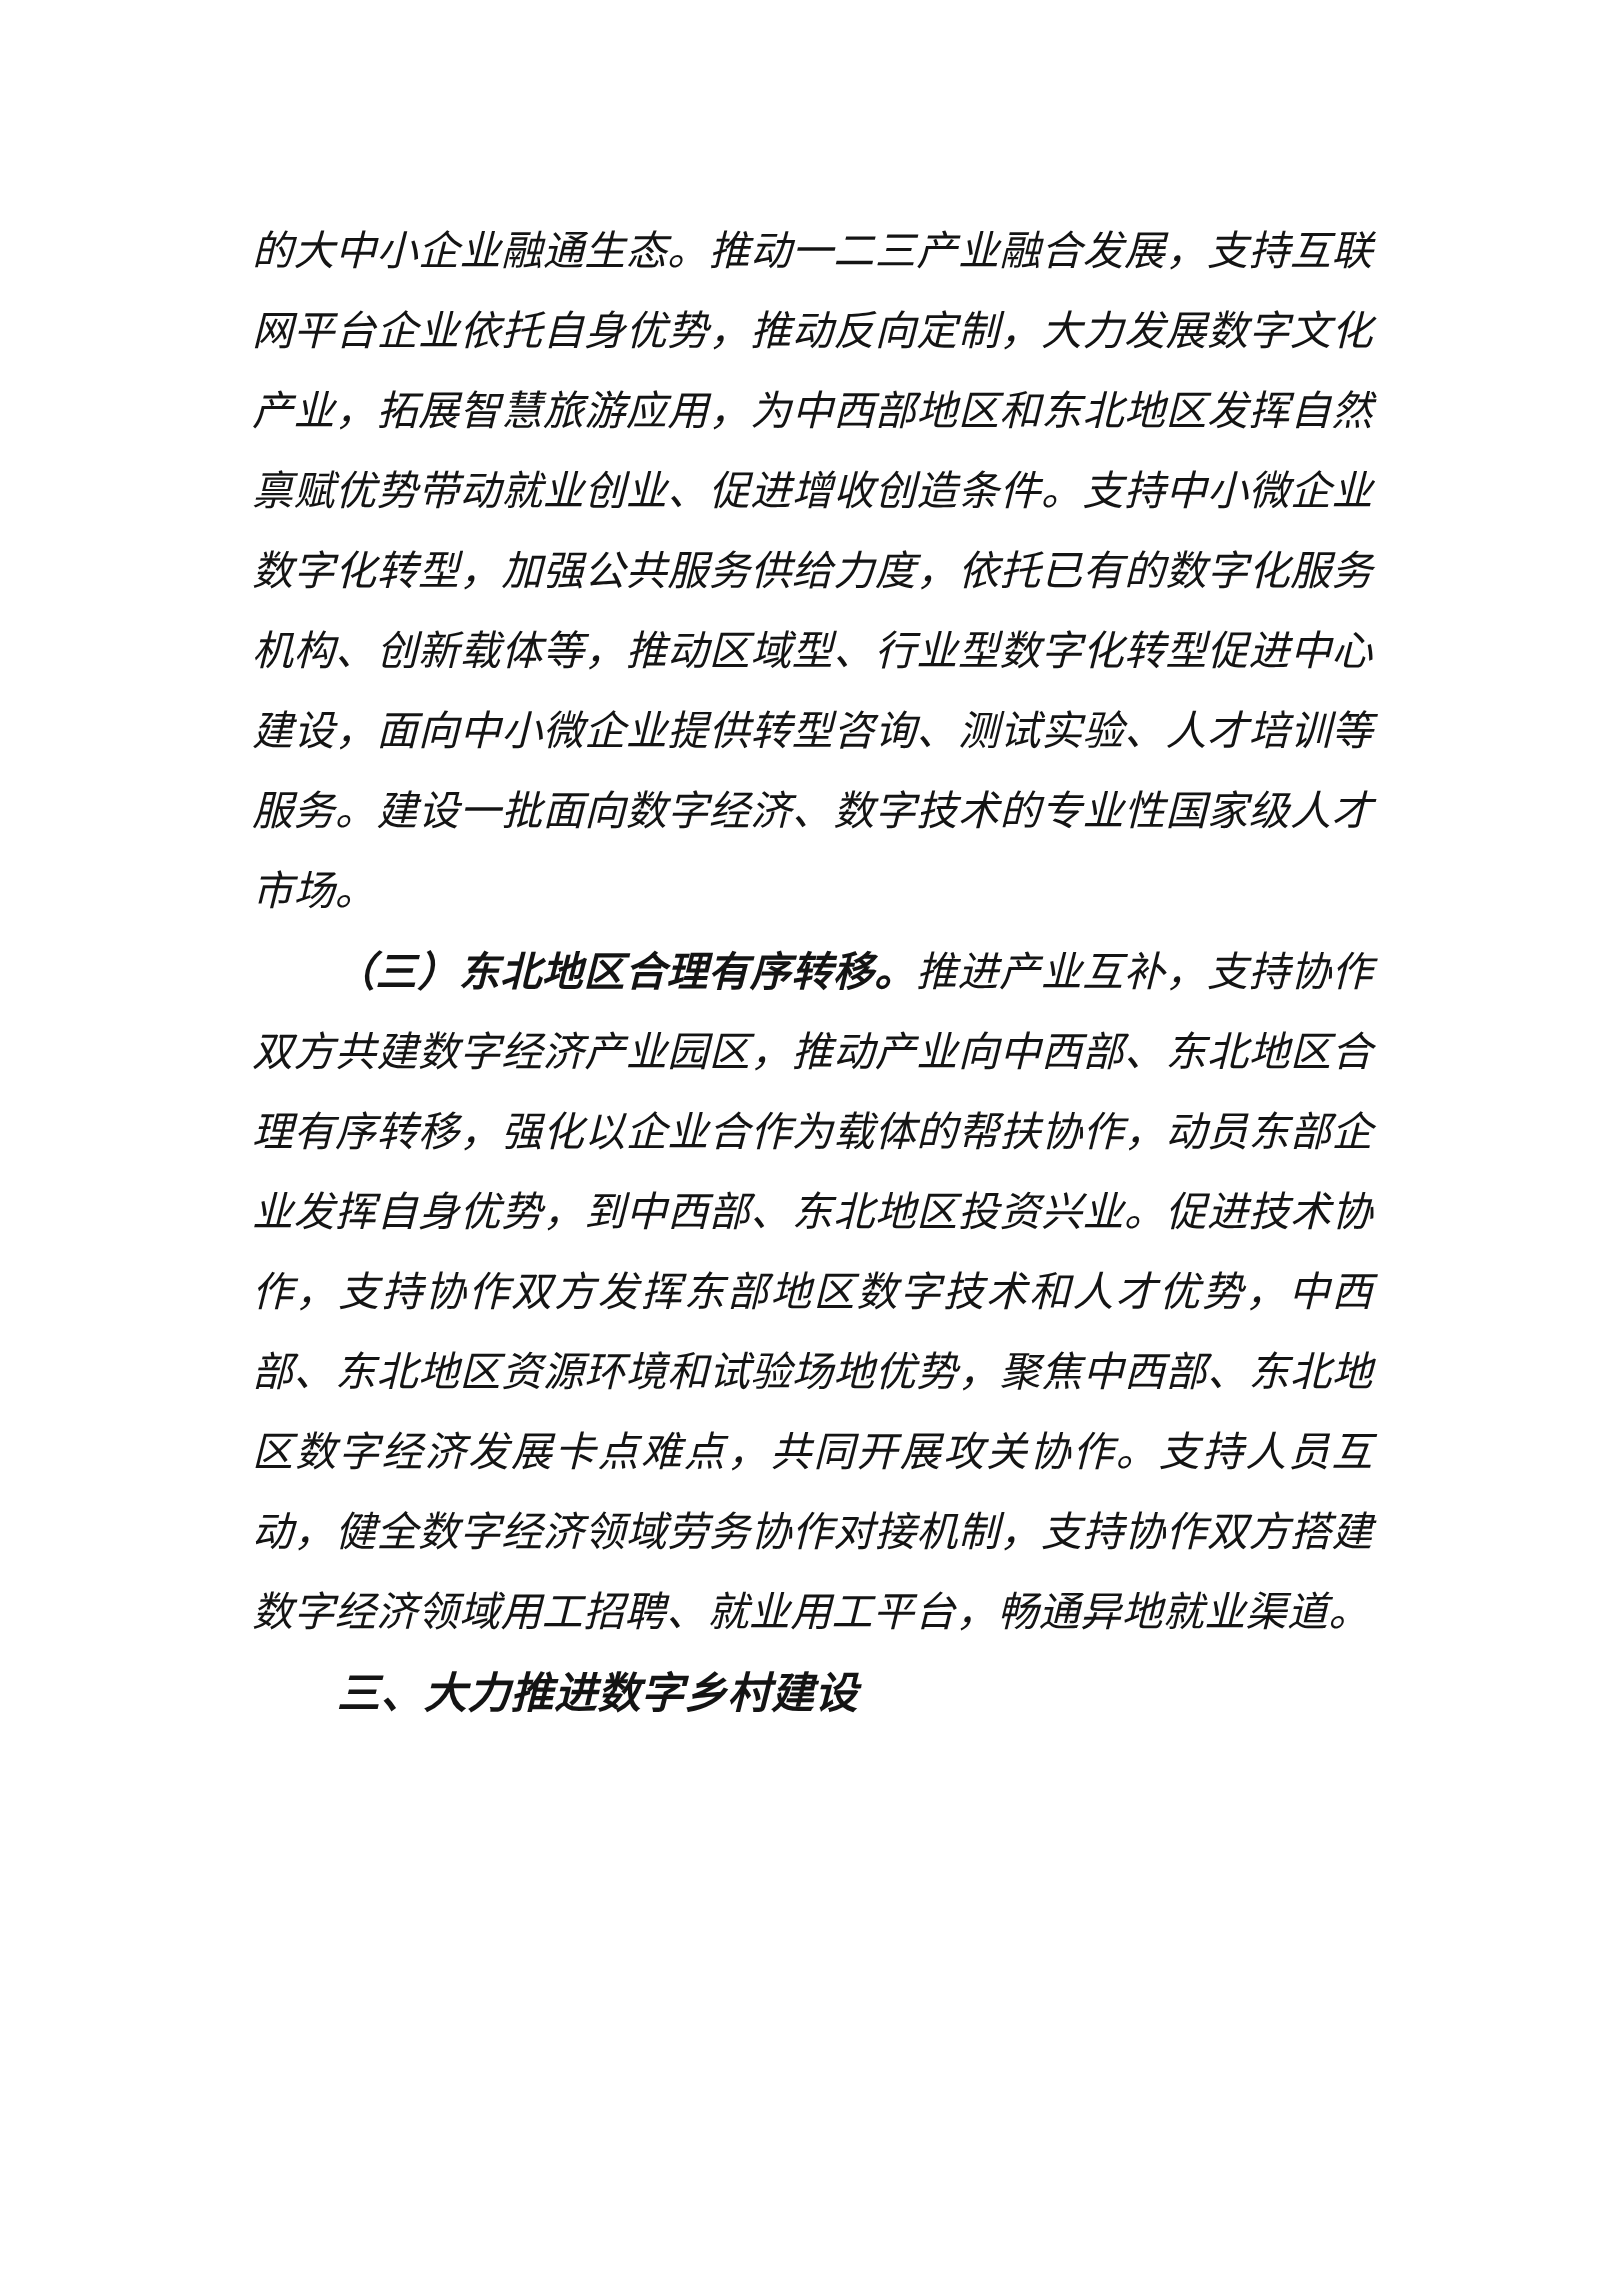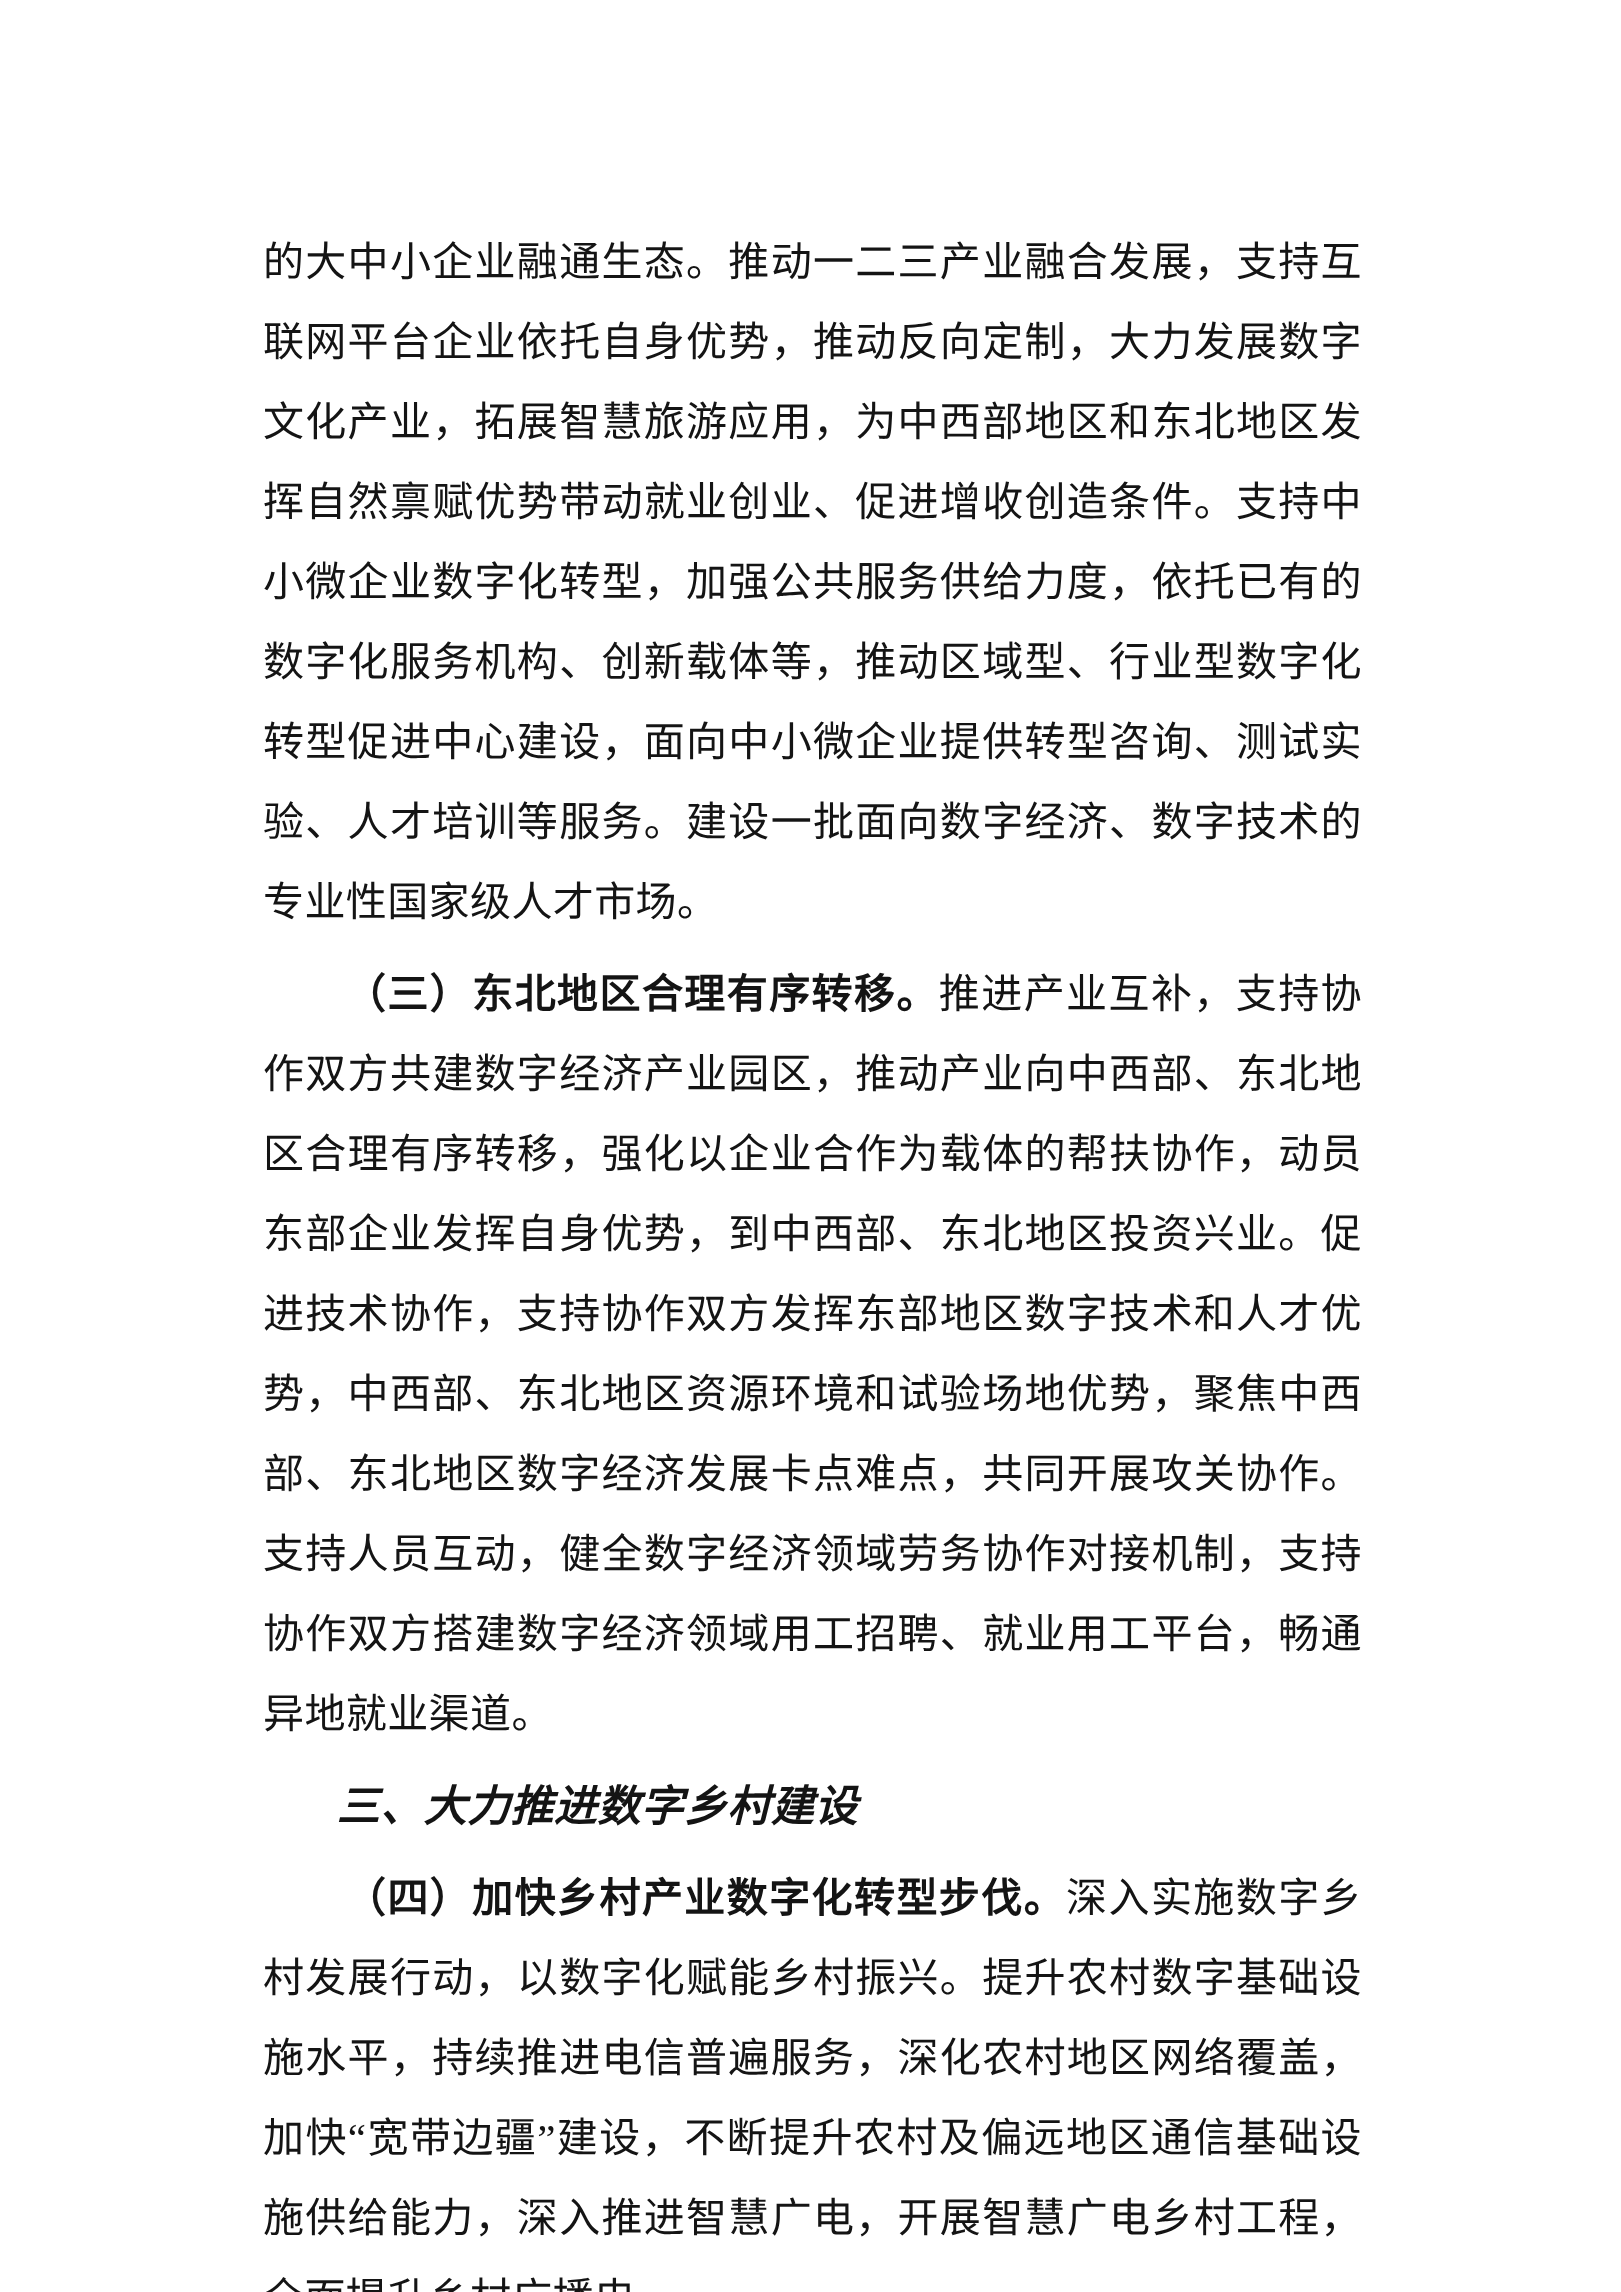--- a/index.html
+++ b/index.html
@@ -22,23 +22,24 @@
     width: 1123px;
     color: #141414;
     font-family: "Liberation Serif", "DejaVu Serif", serif;
     font-size: 41px;
     line-height: 80px;
     letter-spacing: 0.4px;
     text-align: justify;
     text-justify: inter-ideograph;
   }
   .para {
-    margin: 12px;
+    margin: 1px;
     padding: 0;
     text-indent: 2em;
+    font-style: italic;
   }
   .para.no-indent {
     text-indent: 0;
   }
   .para .lead {
     font-weight: 700;
   }
   .heading {
     margin: 0;
     padding: 0;
@@ -56,17 +57,16 @@
 
 <div class="page">
   <div class="textblock">
 
     <p class="para no-indent"><span>的大中小企业融通生态。推动一二三产业融合发展，支持互联网平台企业依托自身优势，推动反向定制，大力发展数字文化产业，拓展智慧旅游应用，为中西部地区和东北地区发挥自然禀赋优势带动就业创业、促进增收创造条件。支持中小微企业数字化转型，加强公共服务供给力度，依托已有的数字化服务机构、创新载体等，推动区域型、行业型数字化转型促进中心建设，面向中小微企业提供转型咨询、测试实验、人才培训等服务。建设一批面向数字经济、数字技术的专业性国家级人才市场。</span></p>
 
     <p class="para"><span class="lead">（三）东北地区合理有序转移。</span><span>推进产业互补，支持协作双方共建数字经济产业园区，推动产业向中西部、东北地区合理有序转移，强化以企业合作为载体的帮扶协作，动员东部企业发挥自身优势，到中西部、东北地区投资兴业。促进技术协作，支持协作双方发挥东部地区数字技术和人才优势，中西部、东北地区资源环境和试验场地优势，聚焦中西部、东北地区数字经济发展卡点难点，共同开展攻关协作。支持人员互动，健全数字经济领域劳务协作对接机制，支持协作双方搭建数字经济领域用工招聘、就业用工平台，畅通异地就业渠道。</span></p>
 
     <h2 class="heading"><span>三、大力推进数字乡村建设</span></h2>
 
-    <p class="para"><span class="lead">（四）加快乡村产业数字化转型步伐。</span><span>深入实施数字乡村发展行动，以数字化赋能乡村振兴。提升农村数字基础设施水平，持续推进电信普遍服务，深化农村地区网络覆盖，加快“宽带边疆”建设，不断提升农村及偏远地区通信基础设施供给能力，深入推进智慧广电，开展智慧广电乡村工程，全面提升乡村广播电</span></p>
 
   </div>
 </div>
 
 
 </body></html>

